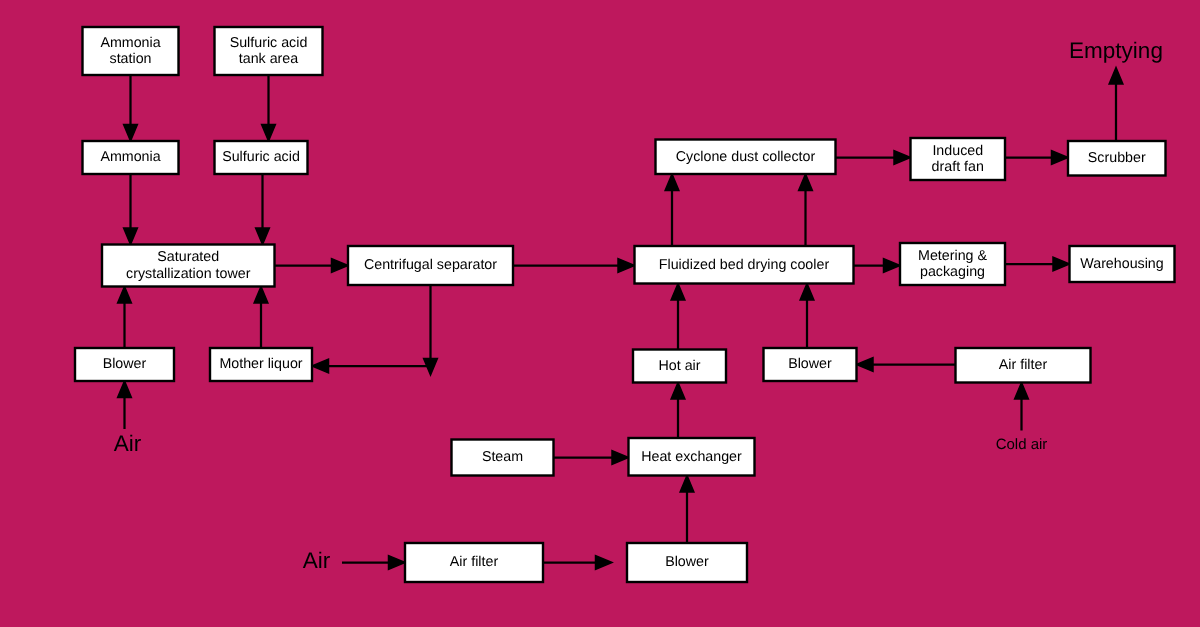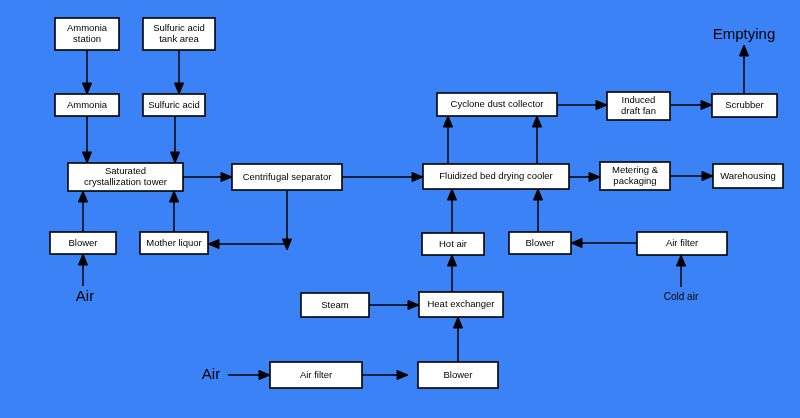--- a/index.html
+++ b/index.html
@@ -1,16 +1,16 @@
 <!DOCTYPE html>
 <html><head>
 <meta charset="utf-8">
 <style>
   html,body{margin:0;padding:0;background:#ffffff;}
-  #root{position:relative;width:800px;height:418px;background:#3b82f6;overflow:hidden;}
+  #root{position:relative;width:800px;height:418px;background:#be185d;overflow:hidden;}
   svg{display:block;}
   .node-rect{fill:#ffffff;stroke:#000000;stroke-width:1.6;}
   .node-label{font-family:"Liberation Sans","DejaVu Sans",sans-serif;font-size:9.5px;fill:#000000;text-anchor:middle;dominant-baseline:middle;}
   .free-label{font-family:"Liberation Sans","DejaVu Sans",sans-serif;font-size:15px;fill:#000000;text-anchor:middle;dominant-baseline:middle;}
   .free-label-sm{font-family:"Liberation Sans","DejaVu Sans",sans-serif;font-size:10px;fill:#000000;text-anchor:middle;dominant-baseline:middle;}
   .edge{stroke:#000000;stroke-width:1.5;fill:none;}
 </style>
 </head>
 <body>
 

